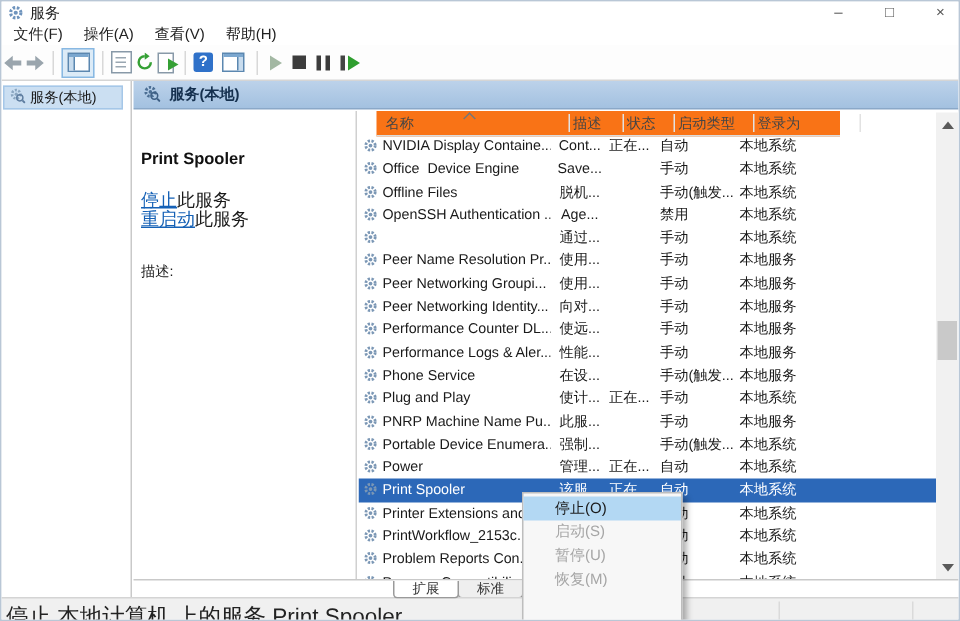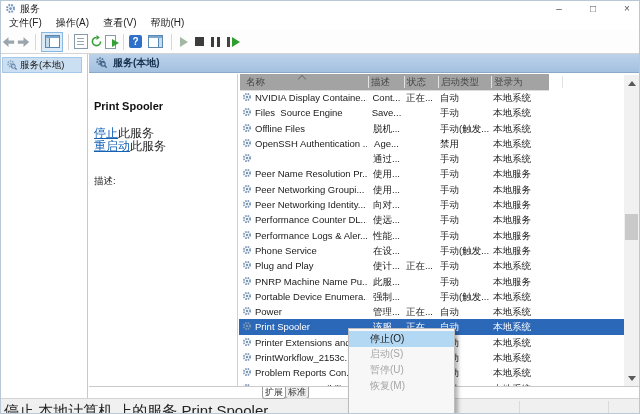--- a/index.html
+++ b/index.html
@@ -59,21 +59,21 @@
   .info-panel{position:absolute;left:0;top:20px;width:149px;height:312px;border-right:1px solid #d0d0d0;box-sizing:border-box;background:#fff;}
   .svc-title{position:absolute;left:5px;top:26px;font-size:11px;font-weight:bold;color:#111;}
   .svc-link-line{position:absolute;left:5px;font-size:12px;white-space:nowrap;}
   .svc-link-line a{color:#1561b6;text-decoration:underline;cursor:pointer;}
   .line-stop{top:51px;} .line-restart{top:64px;}
   .desc-label{position:absolute;left:5px;top:101px;font-size:9.5px;}
   .desc-text{position:absolute;left:5px;top:114px;width:140px;font-size:9px;line-height:11.5px;color:#222;}
 
   
   .list-pane{position:absolute;left:150px;top:20px;width:400px;height:312px;background:#fff;}
-  .list-header{position:absolute;left:1px;top:0;width:309px;height:16px;border-bottom:1px solid #dcdcdc;background:#a3a3a3;}
+  .list-header{position:absolute;left:12px;top:0;width:309px;height:16px;border-bottom:1px solid #dcdcdc;background:#f97316;}
   .hc{position:absolute;top:2px;font-size:9.5px;color:#454545;white-space:nowrap;}
   .h-name{left:6px;} .h-desc{left:131px;} .h-status{left:167px;} .h-startup{left:201px;} .h-logon{left:254px;}
   .hsep{position:absolute;top:2px;width:1px;height:12px;background:#e2e2e2;}
   .sort-caret{position:absolute;left:59px;top:2px;width:5px;height:5px;border-left:1px solid #777;border-top:1px solid #777;transform:rotate(45deg);}
   .rows{position:absolute;left:0;top:16px;width:385px;height:296px;overflow:hidden;}
   .lrow{position:relative;width:385px;height:15.3px;}
   .lrow .c{position:absolute;top:1px;font-size:9.5px;line-height:13px;white-space:pre;overflow:hidden;color:#1a1a1a;}
   .cn{left:16px;width:112px;} .cd{left:131px;width:33px;text-align:center;} .cs{left:167px;width:32px;} .cu{left:201px;width:50px;} .cl{left:254px;width:66px;}
   .ric{position:absolute;left:3px;top:2px;width:10px;height:10px;}
   .lrow.selected{background:#2c68b8;}
@@ -82,21 +82,21 @@
   
   .vscroll{position:absolute;left:385px;top:1px;width:15px;height:311px;background:#f1f1f1;}
   .sb-btn{position:absolute;left:0;width:15px;height:16px;display:flex;align-items:center;justify-content:center;}
   .sb-up{top:0;} .sb-down{bottom:0;}
   .tri-up{width:0;height:0;border-left:4px solid transparent;border-right:4px solid transparent;border-bottom:5px solid #5a5a5a;}
   .tri-down{width:0;height:0;border-left:4px solid transparent;border-right:4px solid transparent;border-top:5px solid #5a5a5a;}
   .sb-thumb{position:absolute;left:1px;top:139px;width:13px;height:26px;background:#c9c9c9;}
 
   
   .tabstrip{position:absolute;left:0;top:332px;width:100%;height:12px;background:#fff;display:flex;padding-left:173px;box-sizing:border-box;border-top:1px solid #c9c9c9;}
-  .tab{height:11px;padding:0 2px;font-size:9px;line-height:11px;border:1px solid #9a9a9a;border-top:none;background:#efefef;color:#333;border-radius:0 0 3px 3px;margin-right:-1px;}
+  .tab{height:11px;padding:0 12px;font-size:9px;line-height:11px;border:1px solid #9a9a9a;border-top:none;background:#efefef;color:#333;border-radius:0 0 3px 3px;margin-right:-1px;}
   .tab.selected{background:#fff;position:relative;z-index:2;}
   .tab span{display:block;}
 
   
   .statusbar{position:absolute;left:0;top:397px;width:100%;height:17px;background:#f0f0f0;border-top:1px solid #d4d4d4;}
   .statusbar .st{position:absolute;left:3px;top:3px;font-size:15px;color:#222;white-space:nowrap;text-decoration:underline;}
   .st-sep{position:absolute;top:2px;width:1px;height:13px;background:#dadada;}
 
   
   .context-menu{position:absolute;left:347px;top:327px;width:107px;height:110px;background:#f7f7f7;border:1px solid #bdbdbd;box-shadow:3px 3px 4px rgba(0,0,0,0.3);z-index:50;box-sizing:border-box;padding-top:2px;}
@@ -261,21 +261,21 @@
     <span class="c cu">自动</span>
     <span class="c cl">本地系统</span>
   </div>
             <div class="lrow">
     <span class="ric">
       <svg width="10" height="10" viewBox="0 0 16 16">
                   <circle cx="8" cy="8" r="5" fill="none" stroke="#7b97b5" stroke-width="3" stroke-dasharray="2.4 1.6"></circle>
                   <circle cx="8" cy="8" r="2" fill="#7b97b5"></circle>
                 </svg>
     </span>
-    <span class="c cn">Files  Source Engine</span>
+    <span class="c cn">Office  Device Engine</span>
     <span class="c cd">Save...</span>
     <span class="c cs"></span>
     <span class="c cu">手动</span>
     <span class="c cl">本地系统</span>
   </div>
             <div class="lrow">
     <span class="ric">
       <svg width="10" height="10" viewBox="0 0 16 16">
                   <circle cx="8" cy="8" r="5" fill="none" stroke="#7b97b5" stroke-width="3" stroke-dasharray="2.4 1.6"></circle>
                   <circle cx="8" cy="8" r="2" fill="#7b97b5"></circle>

